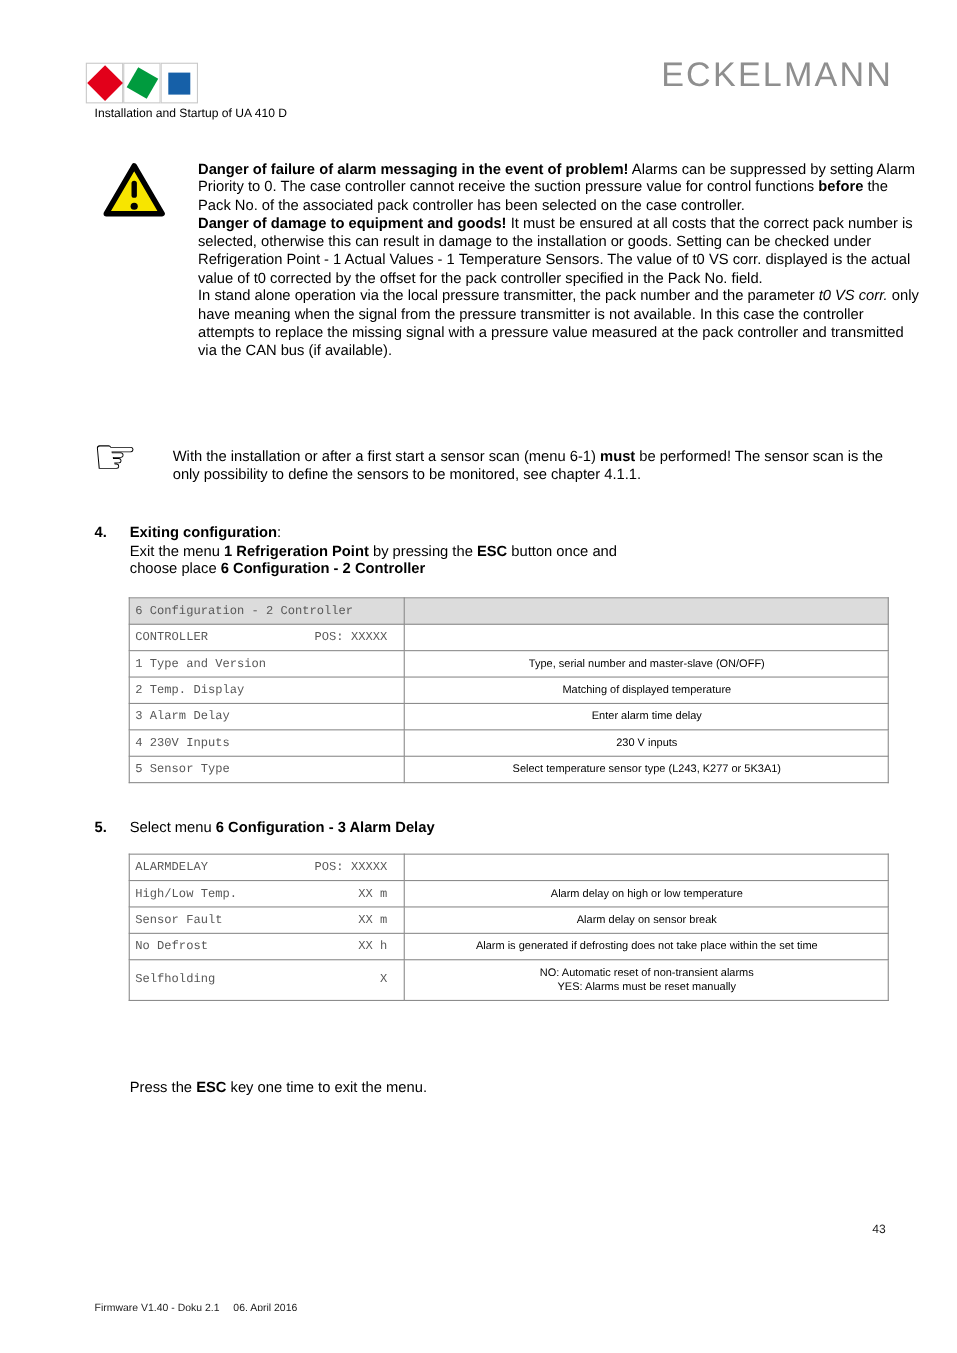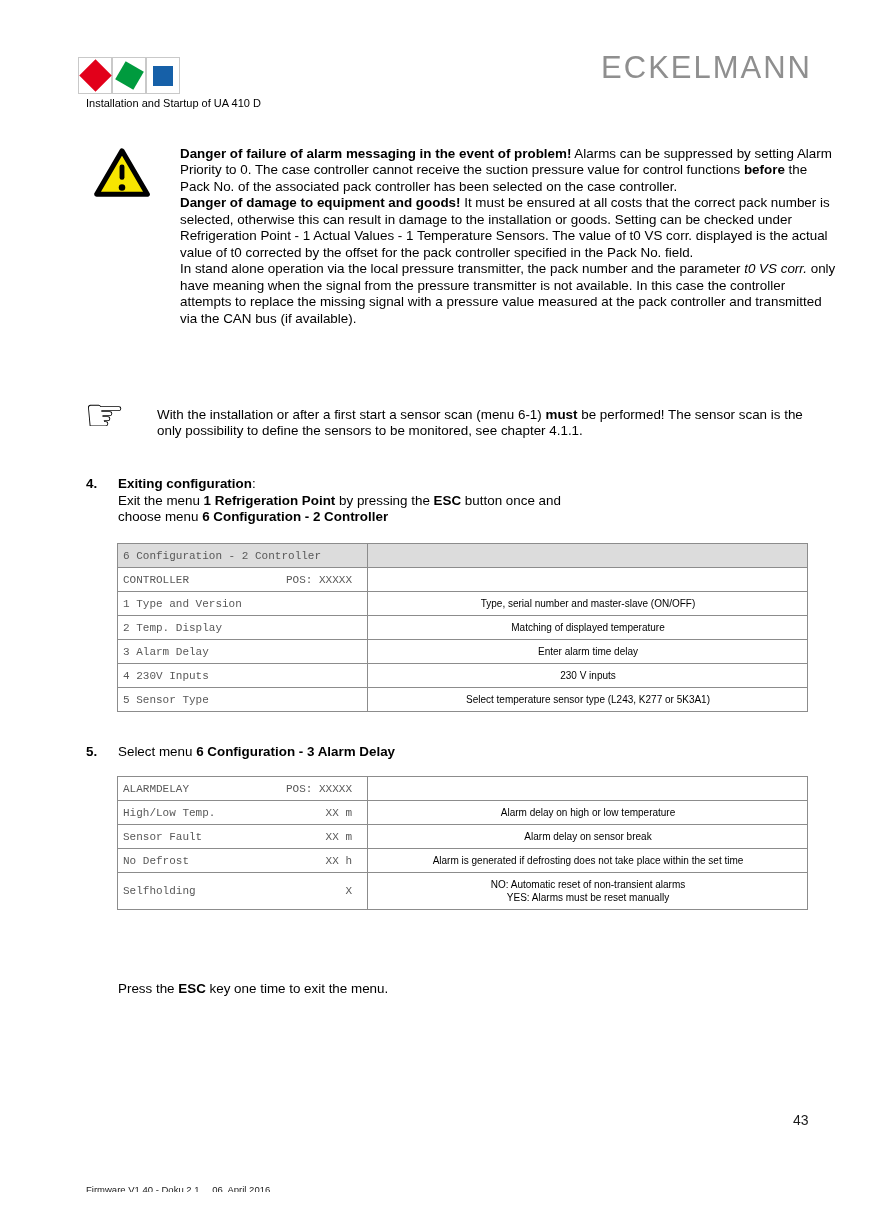--- a/index.html
+++ b/index.html
@@ -89,21 +89,21 @@
     text-align: center;
   }
   .row-tall td { height: 37px; }
 
   
   .esc-note { position: absolute; left: 118px; top: 981px; font-size: 13.4px; }
 
   
   .footer-left { position: absolute; left: 86px; top: 1184px; font-size: 9.5px; color: #1a1a1a; }
   .footer-left .date { margin-left: 10px; }
-  .page-number { position: absolute; left: 793px; top: 1112px; font-size: 14px; color: #1a1a1a; }
+  .page-number { position: absolute; left: 793px; top: 1112px; font-size: 11px; color: #1a1a1a; }
 </style>
 </head>
 <body>
 
 <div id="page">
 
   <div class="logo">
     <div class="logo-tile">
       <div class="shape-red" style="background:#e2001a"></div>
     </div>
@@ -133,21 +133,21 @@
   </div>
 
   <div class="hand-icon">☞</div>
   <div class="hand-text"><span>With the installation or after a first start a sensor scan (menu 6-1) </span><span class="b">must</span><span> be performed! The sensor scan is the only possibility to define the sensors to be monitored, see chapter 4.1.1.</span></div>
 
   <div class="step" style="top:476px">
     <span class="step-number">4.</span>
     <div class="step-body">
       <div><span class="b">Exiting configuration</span><span>:</span></div>
       <div><span>Exit the menu </span><span class="b">1 Refrigeration Point</span><span> by pressing the </span><span class="b">ESC</span><span> button once and</span></div>
-      <div><span>choose menu </span><span class="b">6 Configuration - 2 Controller</span></div>
+      <div><span>choose place </span><span class="b">6 Configuration - 2 Controller</span></div>
     </div>
   </div>
 
   <table class="menu-table" style="top:543px">
     <colgroup>
         <col style="width:250px">
         <col style="width:440px">
       </colgroup>
     <tbody>
         <tr class="hdr">

